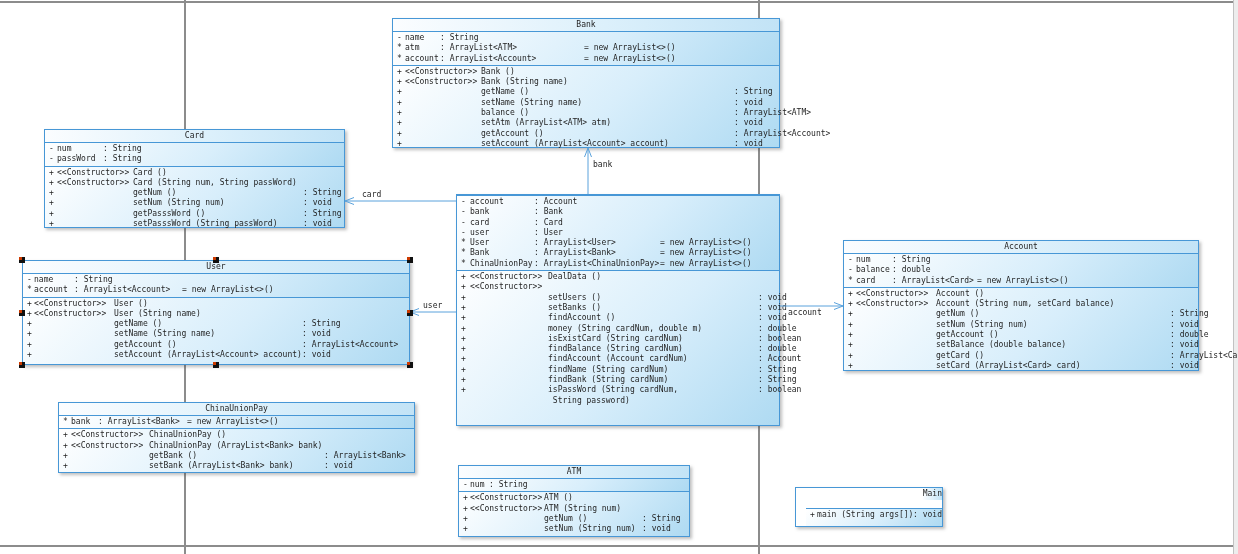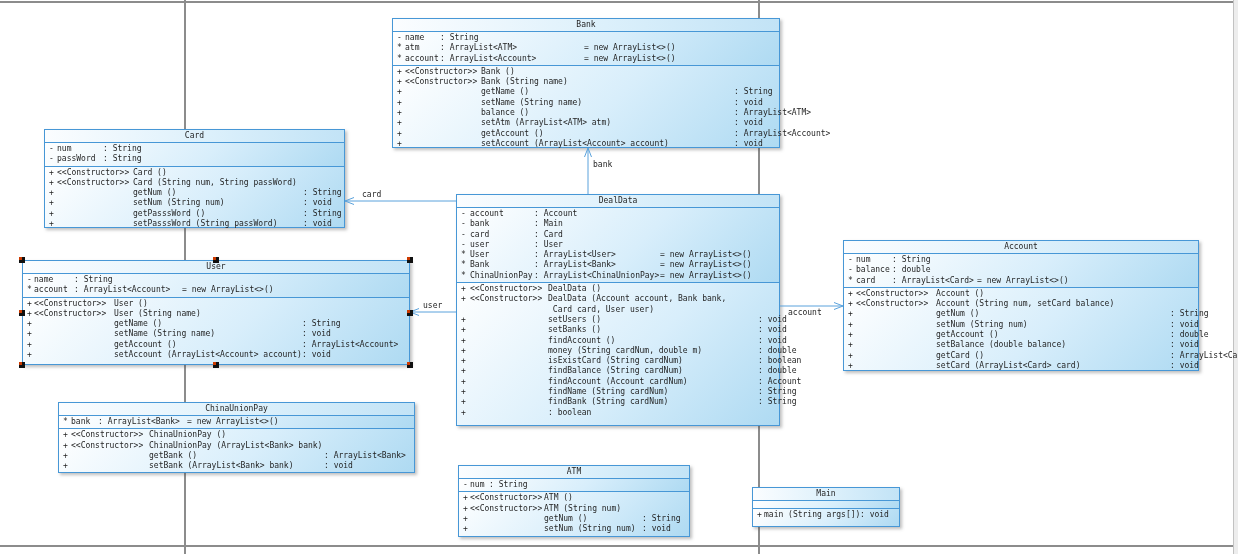--- a/index.html
+++ b/index.html
@@ -208,32 +208,31 @@
         </div>
         <div class="row" style="grid-template-columns: 7px 80px 188px 1fr;">
           <span>+</span>
           <span></span>
           <span>setAccount (ArrayList&lt;Account&gt; account)</span>
           <span>: void</span>
         </div>
       </div>
     </div>
     <div class="cls" style="left: 456px; top: 194px; width: 324px; height: 232px;">
-      <div class="cls-title">DealData</div>
       <div class="comp">
         <div class="row" style="grid-template-columns: 9px 64px 126px 1fr;">
           <span>-</span>
           <span>account</span>
           <span>: Account</span>
           <span></span>
         </div>
         <div class="row" style="grid-template-columns: 9px 64px 126px 1fr;">
           <span>-</span>
           <span>bank</span>
-          <span>: Main</span>
+          <span>: Bank</span>
           <span></span>
         </div>
         <div class="row" style="grid-template-columns: 9px 64px 126px 1fr;">
           <span>-</span>
           <span>card</span>
           <span>: Card</span>
           <span></span>
         </div>
         <div class="row" style="grid-template-columns: 9px 64px 126px 1fr;">
           <span>-</span>
@@ -263,22 +262,20 @@
       <div class="comp">
         <div class="row" style="grid-template-columns: 9px 78px 210px 1fr;">
           <span>+</span>
           <span>&lt;&lt;Constructor&gt;&gt;</span>
           <span>DealData ()</span>
           <span></span>
         </div>
         <div class="row" style="grid-template-columns: 9px 78px 210px 1fr;">
           <span>+</span>
           <span>&lt;&lt;Constructor&gt;&gt;</span>
-          <span>DealData (Account account, Bank bank,
- Card card, User user)</span>
           <span></span>
         </div>
         <div class="row" style="grid-template-columns: 9px 78px 210px 1fr;">
           <span>+</span>
           <span></span>
           <span>setUsers ()</span>
           <span>: void</span>
         </div>
         <div class="row" style="grid-template-columns: 9px 78px 210px 1fr;">
           <span>+</span>
@@ -324,20 +321,22 @@
         </div>
         <div class="row" style="grid-template-columns: 9px 78px 210px 1fr;">
           <span>+</span>
           <span></span>
           <span>findBank (String cardNum)</span>
           <span>: String</span>
         </div>
         <div class="row" style="grid-template-columns: 9px 78px 210px 1fr;">
           <span>+</span>
           <span></span>
+          <span>isPassWord (String cardNum,
+ String password)</span>
           <span>: boolean</span>
         </div>
       </div>
     </div>
     <div class="cls" style="left: 843px; top: 240px; width: 356px; height: 131px;">
       <div class="cls-title">Account</div>
       <div class="comp">
         <div class="row" style="grid-template-columns: 8px 36px 85px 1fr;">
           <span>-</span>
           <span>num</span>
@@ -475,21 +474,21 @@
           <span>: String</span>
         </div>
         <div class="row" style="grid-template-columns: 7px 74px 98px 1fr;">
           <span>+</span>
           <span></span>
           <span>setNum (String num)</span>
           <span>: void</span>
         </div>
       </div>
     </div>
-    <div class="cls" style="left: 752px; top: 487px; width: 148px; height: 40px;">
+    <div class="cls" style="left: 795px; top: 487px; width: 148px; height: 40px; align-items: flex-end;">
       <div class="cls-title">Main</div>
       <div class="comp"></div>
       <div class="comp">
         <div class="row" style="grid-template-columns: 7px 0px 96px 1fr;">
           <span>+</span>
           <span></span>
           <span>main (String args[])</span>
           <span>: void</span>
         </div>
       </div>

